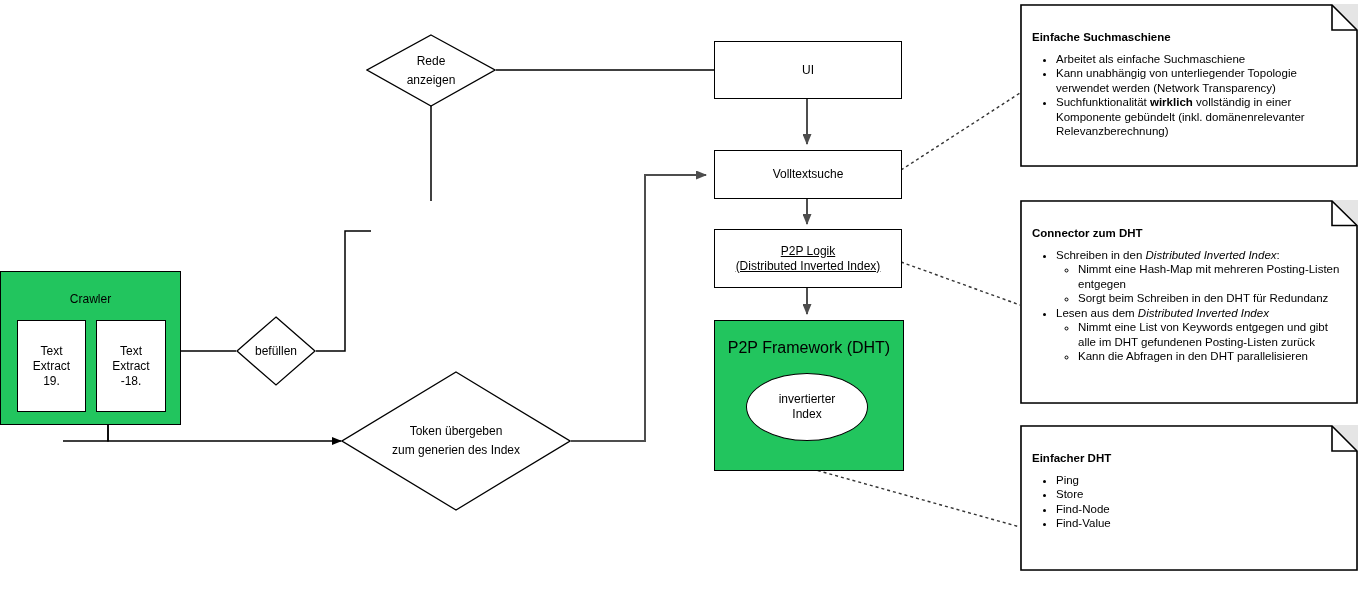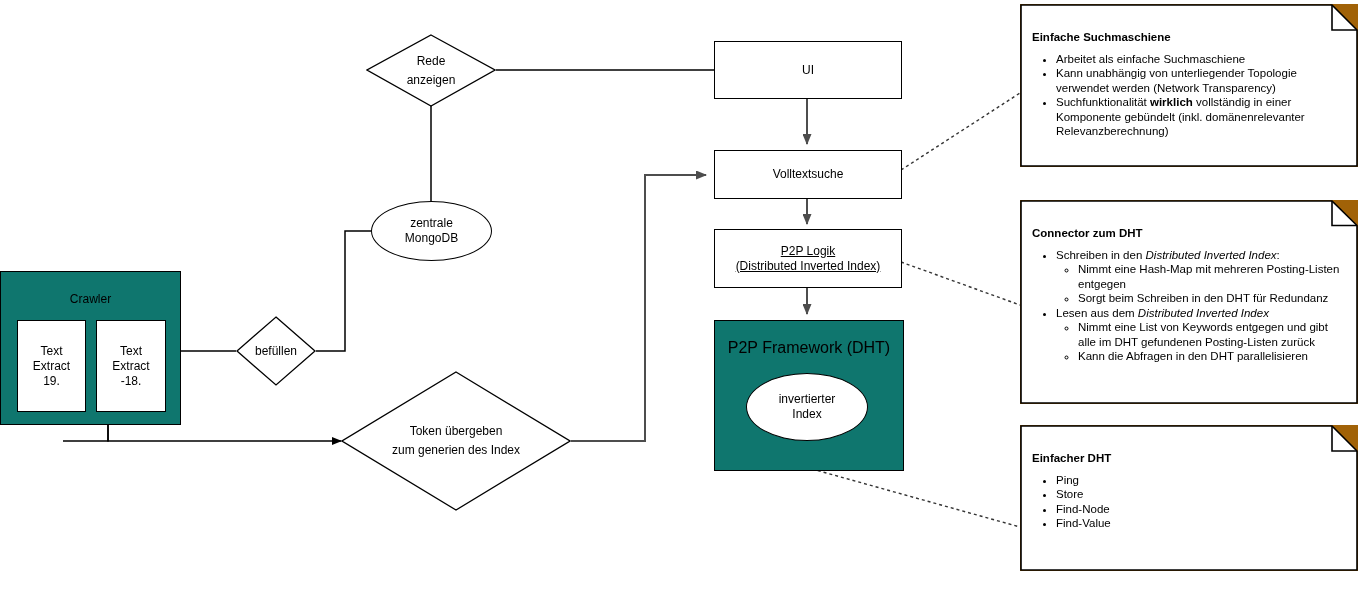--- a/index.html
+++ b/index.html
@@ -35,21 +35,21 @@
     font-size: 12px;
     line-height: 15px;
     color: #000;
   }
   .box {
     border: 1.6px solid #000;
     background: #ffffff;
   }
   .container-box {
     border: 1.6px solid #000;
-    background: #0f766e;
+    background: #22c55e;
     display: block;
   }
   .crawler-title {
     position: absolute;
     left: 0; right: 0;
     top: 20px;
     text-align: center;
     font-size: 12px;
   }
   .ellipse {
@@ -73,21 +73,21 @@
     align-items: center;
     justify-content: center;
     text-align: center;
     font-size: 12px;
     line-height: 19px;
     white-space: pre-line;
   }
   .note {
     position: absolute;
     box-sizing: border-box;
-    background: #a16207;
+    background: #e5e5e5;
   }
   .note-body {
     position: absolute;
     left: 0; top: 0;
     width: 100%;
     height: 100%;
   }
   .note-content {
     position: absolute;
     left: 0; top: 0;
@@ -182,24 +182,20 @@
   </div>
 
   <div class="diamond-wrap" style="left:366px; top:34px; width:130px; height:73px;">
     <svg width="130" height="73">
       <polygon points="65,1 129,36 65,72 1,36" fill="#ffffff" stroke="#000000" stroke-width="1.3"></polygon>
     </svg>
     <div class="diamond-label">Rede
 anzeigen</div>
   </div>
 
-  <div class="node ellipse subbox-label" style="left:371px; top:201px; width:121px; height:60px;">
-    <span>zentrale
-MongoDB</span>
-  </div>
 
   <div class="diamond-wrap" style="left:341px; top:371px; width:230px; height:140px;">
     <svg width="230" height="140">
       <polygon points="115,1 229,70 115,139 1,70" fill="#ffffff" stroke="#000000" stroke-width="1.3"></polygon>
     </svg>
     <div class="diamond-label">Token übergeben
 zum generien des Index</div>
   </div>
 
   <div class="node box" style="left:714px; top:41px; width:188px; height:58px;">

